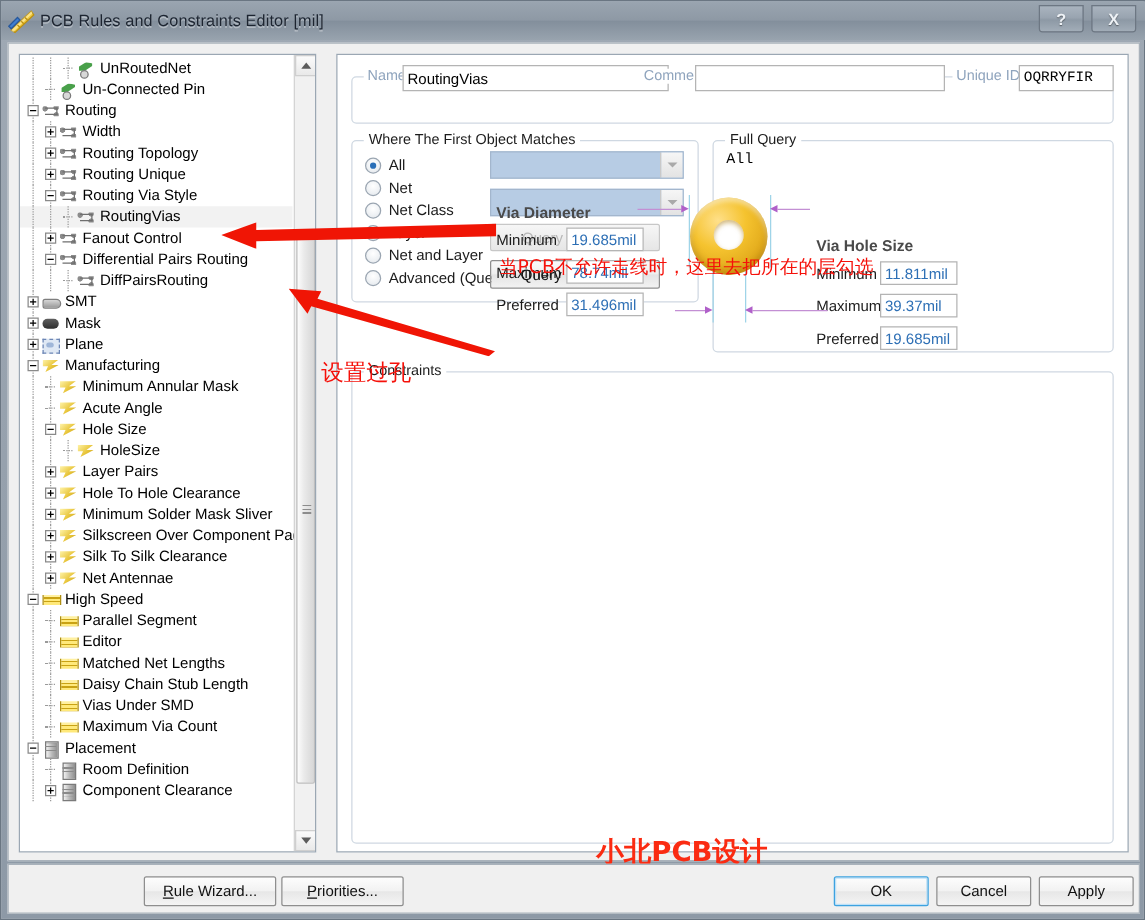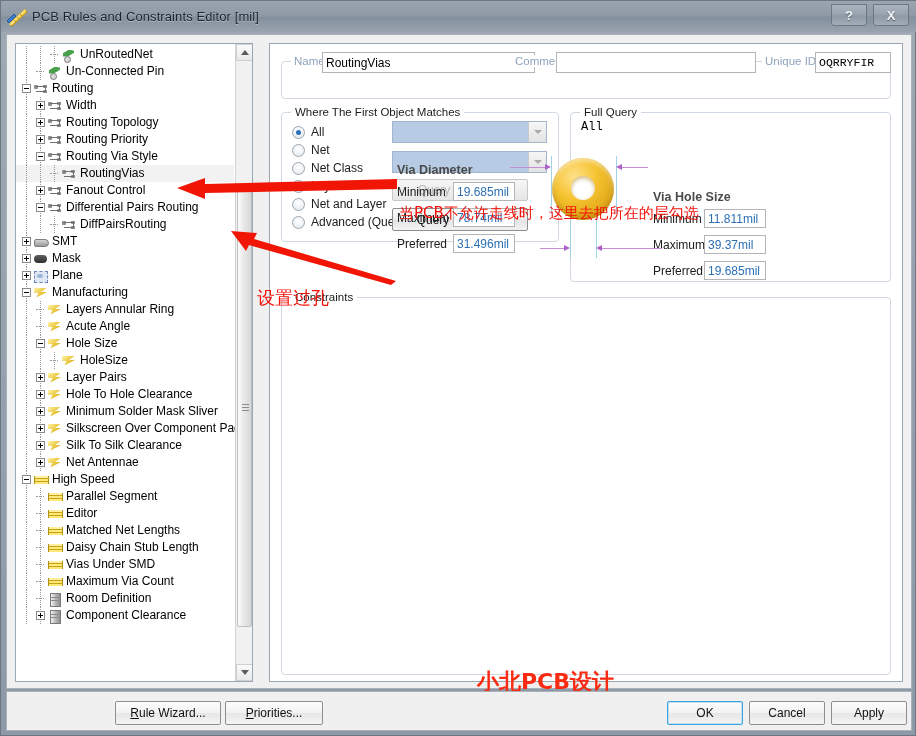--- a/index.html
+++ b/index.html
@@ -399,21 +399,21 @@
             <span class="tog plus"></span>
             <span class="ico ico-rt"></span>
             <span class="tlabel">Routing Topology</span>
           </div>
           <div class="trow">
             <span class="guide" style="left: 10px;"></span>
             <span class="guide" style="left: 24px;"></span>
             <span style="display: inline-block; flex: 0 0 auto; width: 20px;"></span>
             <span class="tog plus"></span>
             <span class="ico ico-rt"></span>
-            <span class="tlabel">Routing Priority</span>
+            <span class="tlabel">Routing Unique</span>
           </div>
           <div class="trow">
             <span class="guide" style="left: 10px;"></span>
             <span class="guide" style="left: 24px;"></span>
             <span style="display: inline-block; flex: 0 0 auto; width: 20px;"></span>
             <span class="tog"></span>
             <span class="ico ico-rt"></span>
             <span class="tlabel">Routing Via Style</span>
           </div>
           <div class="trow sel">
@@ -477,21 +477,21 @@
             <span class="tog"></span>
             <span class="ico ico-mf"></span>
             <span class="tlabel">Manufacturing</span>
           </div>
           <div class="trow">
             <span class="guide" style="left: 10px;"></span>
             <span class="guide" style="left: 24px;"></span>
             <span style="display: inline-block; flex: 0 0 auto; width: 20px;"></span>
             <span class="dash"></span>
             <span class="ico ico-mf"></span>
-            <span class="tlabel">Layers Annular Ring</span>
+            <span class="tlabel">Minimum Annular Mask</span>
           </div>
           <div class="trow">
             <span class="guide" style="left: 10px;"></span>
             <span class="guide" style="left: 24px;"></span>
             <span style="display: inline-block; flex: 0 0 auto; width: 20px;"></span>
             <span class="dash"></span>
             <span class="ico ico-mf"></span>
             <span class="tlabel">Acute Angle</span>
           </div>
           <div class="trow">
@@ -606,20 +606,27 @@
             <span class="ico ico-hs"></span>
             <span class="tlabel">Vias Under SMD</span>
           </div>
           <div class="trow">
             <span class="guide" style="left: 10px;"></span>
             <span class="guide" style="left: 24px;"></span>
             <span style="display: inline-block; flex: 0 0 auto; width: 20px;"></span>
             <span class="dash"></span>
             <span class="ico ico-hs"></span>
             <span class="tlabel">Maximum Via Count</span>
+          </div>
+          <div class="trow">
+            <span class="guide" style="left: 10px;"></span>
+            <span style="display: inline-block; flex: 0 0 auto; width: 6px;"></span>
+            <span class="tog"></span>
+            <span class="ico ico-pl"></span>
+            <span class="tlabel">Placement</span>
           </div>
           <div class="trow">
             <span class="guide" style="left: 10px;"></span>
             <span class="guide" style="left: 24px;"></span>
             <span style="display: inline-block; flex: 0 0 auto; width: 20px;"></span>
             <span class="dash"></span>
             <span class="ico ico-pl"></span>
             <span class="tlabel">Room Definition</span>
           </div>
           <div class="trow">

